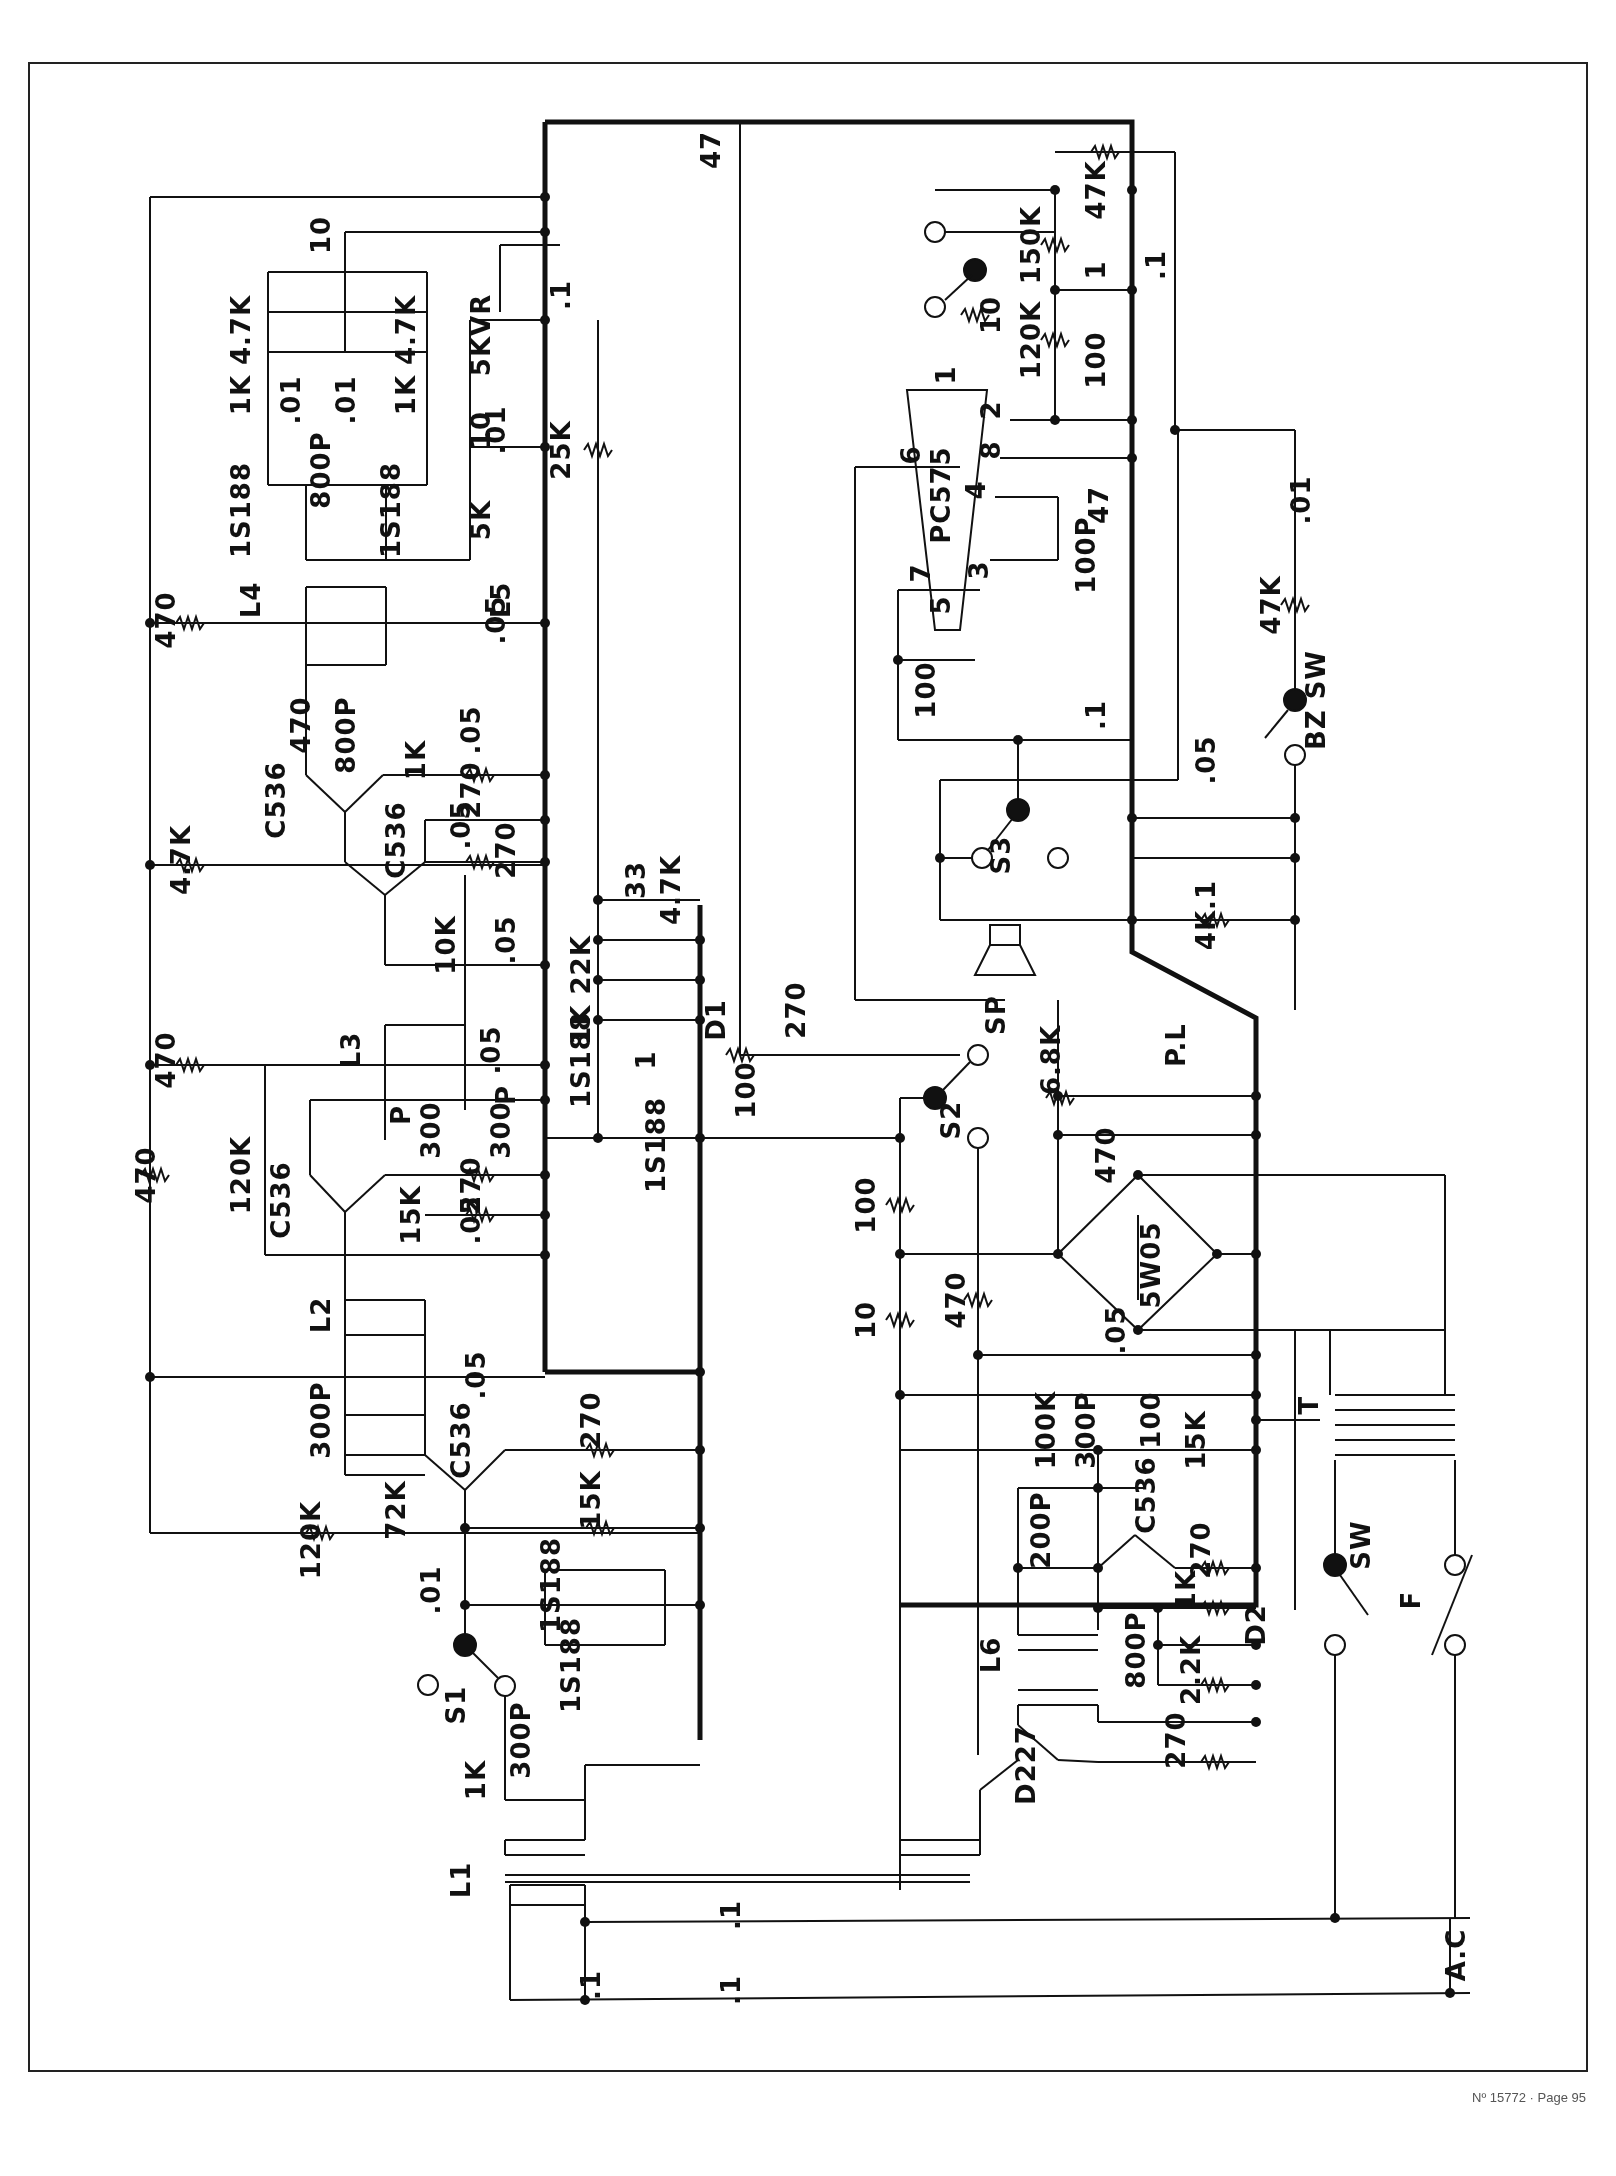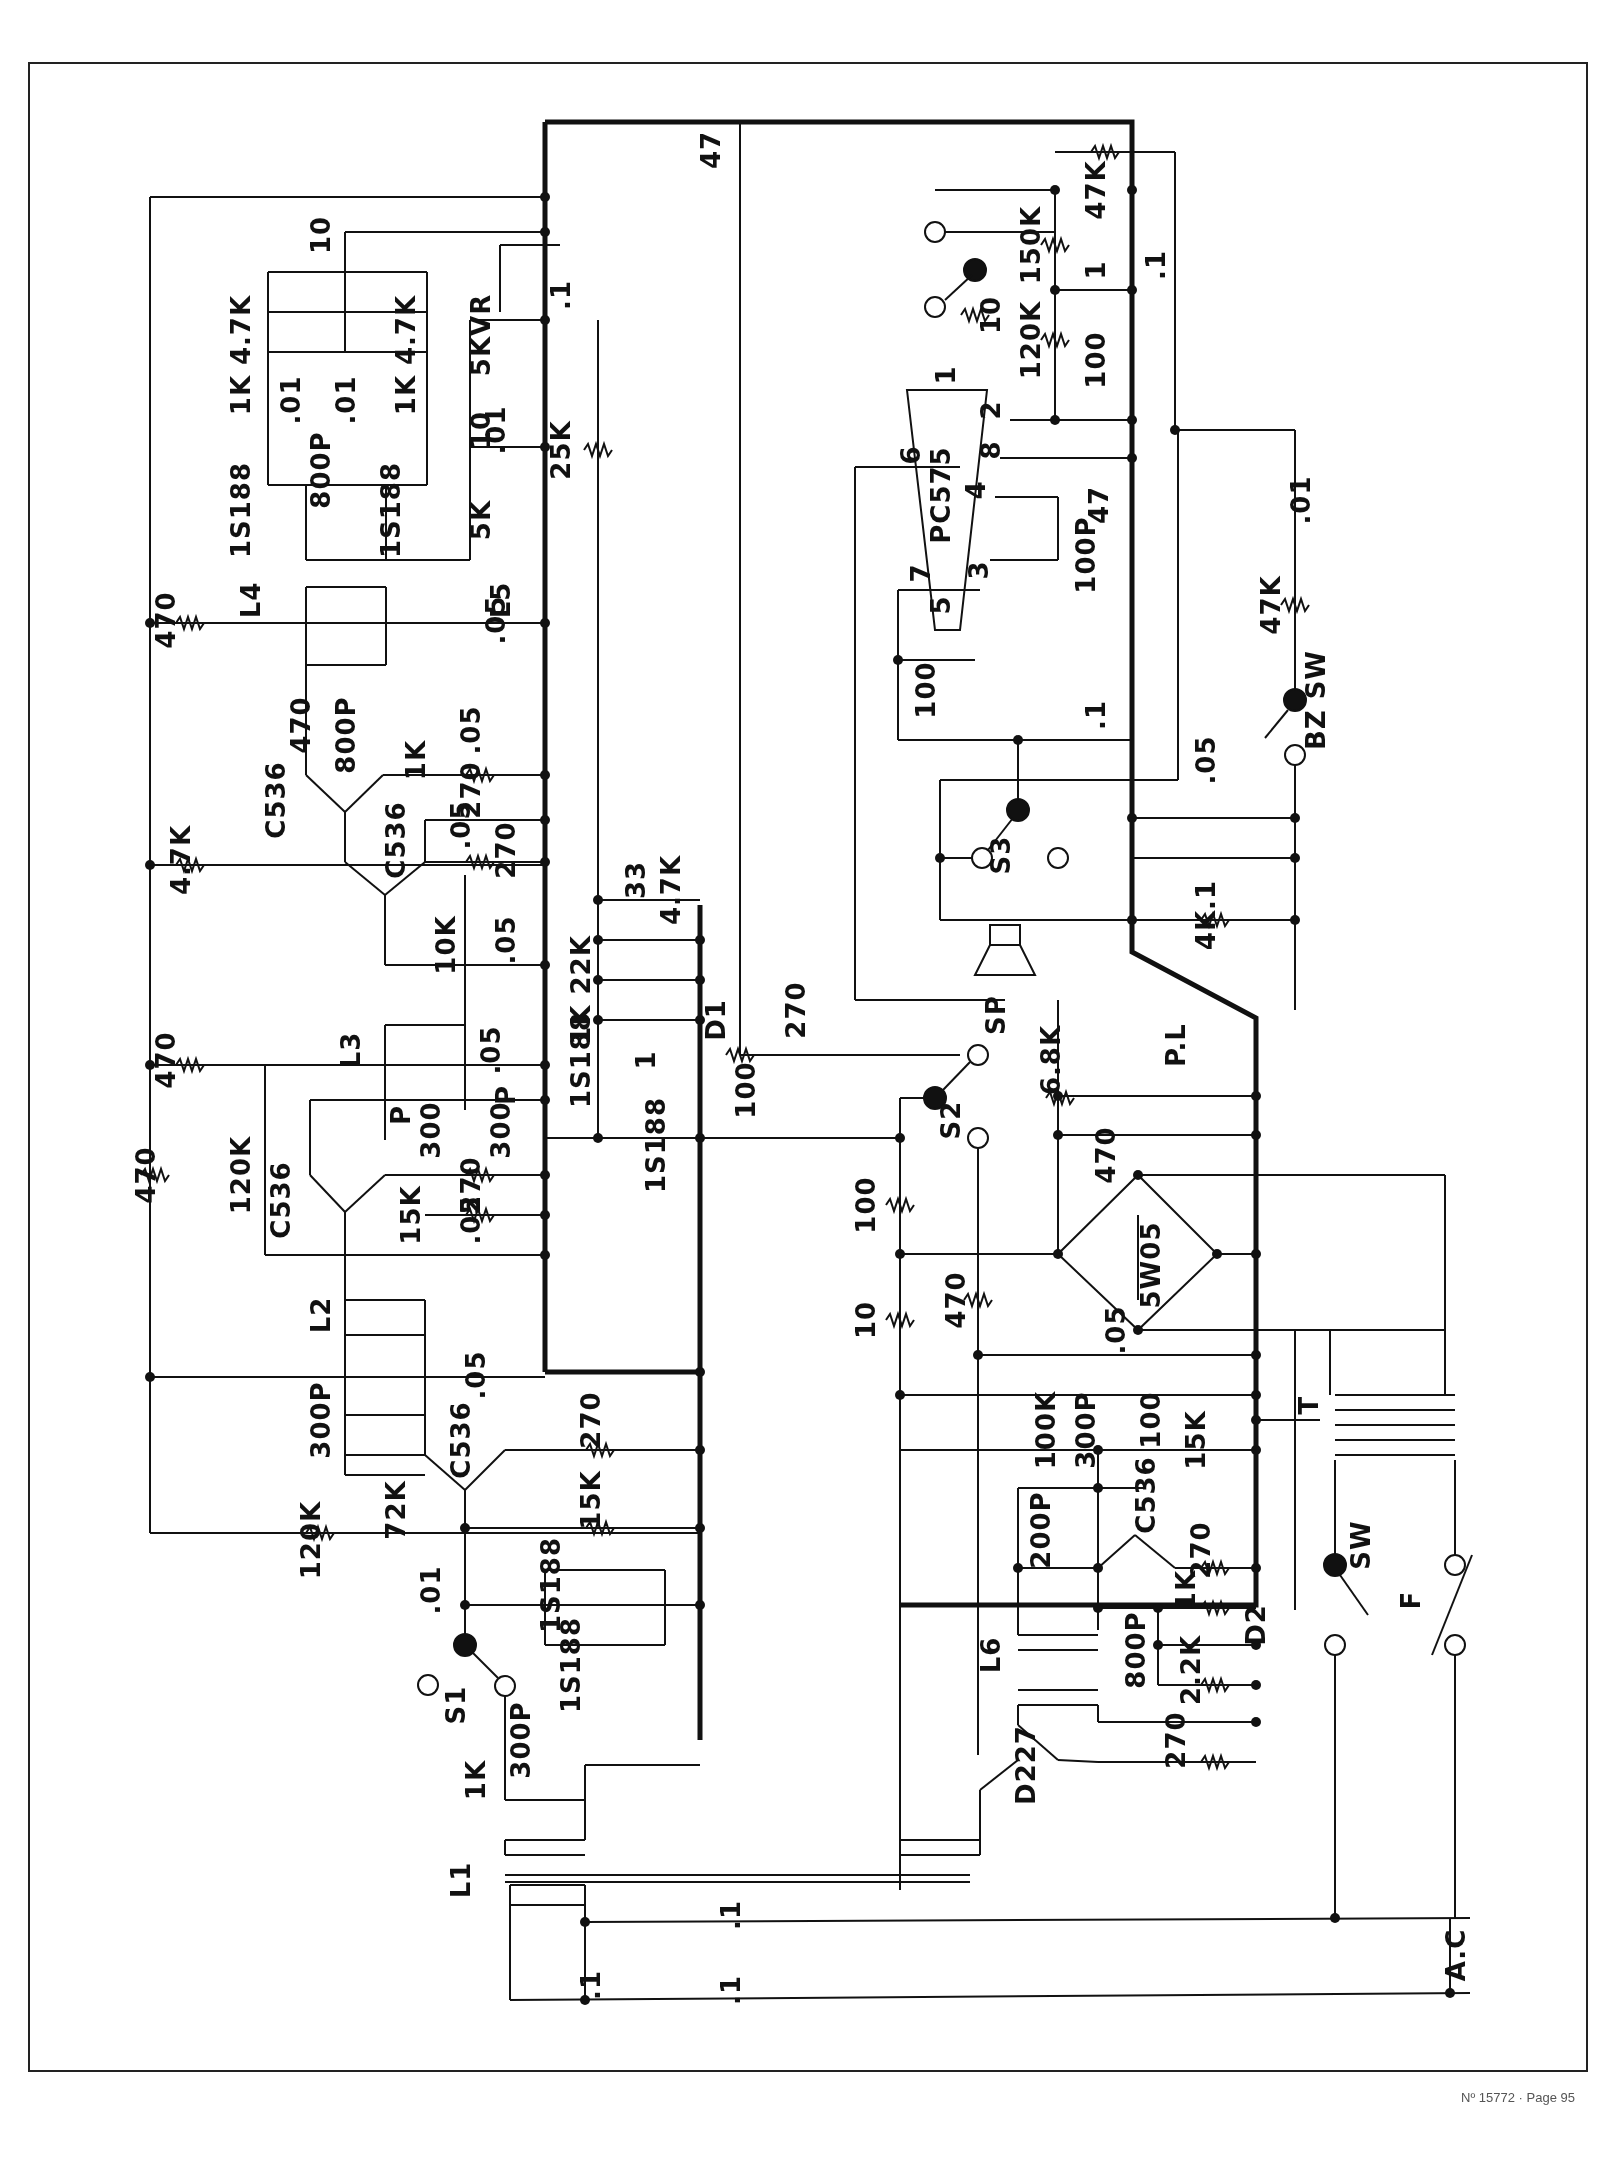--- a/index.html
+++ b/index.html
@@ -6,21 +6,21 @@
   body{width:1616px;height:2176px;position:relative;overflow:hidden;font-family:"DejaVu Sans",sans-serif;}
   #page-frame{position:absolute;left:28px;top:62px;width:1560px;height:2010px;border:2px solid #222;box-sizing:border-box;}
   #schematic{position:absolute;left:0;top:0;width:1616px;height:2176px;}
   .w{stroke:#111;stroke-width:2;fill:none;}
   .wb{stroke:#111;stroke-width:5;fill:none;}
   .dot{fill:#111;}
   .lbl{font-family:"DejaVu Sans",sans-serif;font-size:26px;fill:#111;font-weight:bold;letter-spacing:1px;}
   .term{fill:#fff;stroke:#111;stroke-width:2;}
   .termf{fill:#111;stroke:#111;stroke-width:2;}
   .res{stroke:#111;stroke-width:2;fill:none;}
-  #footer{position:absolute;right:41px;top:2090px;font-family:"Liberation Sans",sans-serif;font-size:13px;color:#555;}
+  #footer{position:absolute;right:30px;top:2090px;font-family:"Liberation Sans",sans-serif;font-size:13px;color:#555;}
 </style>
 </head>
 <body>
 
 <div id="page-frame"></div>
 
 <svg id="schematic" viewBox="0 0 1616 2176" xmlns="http://www.w3.org/2000/svg">
 
   <g>
     <polyline class="wb" points="545,122 1132,122 1132,952 1256,1018 1256,1605 900,1605"></polyline>

